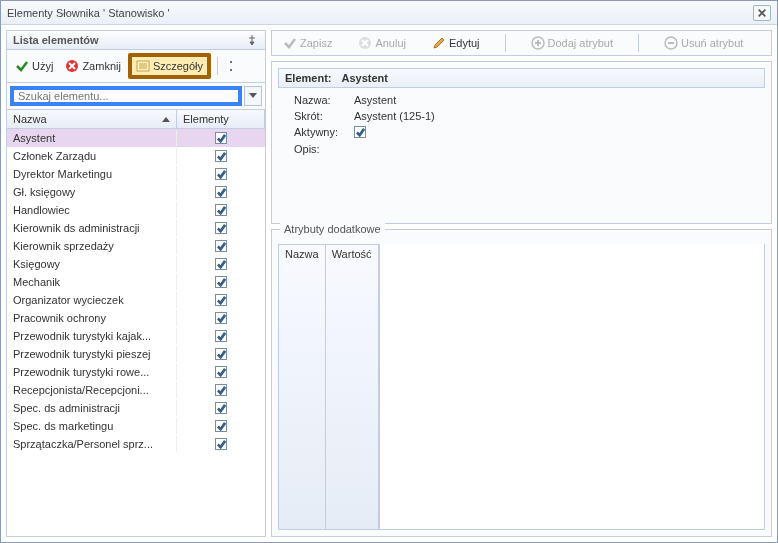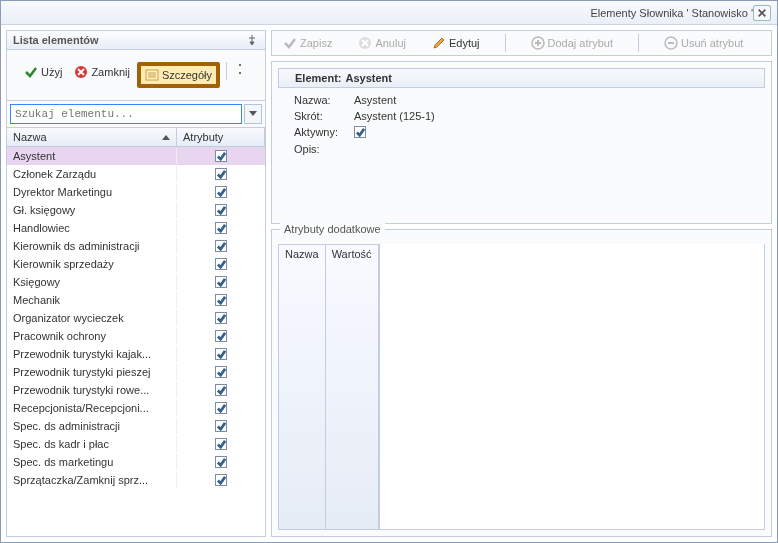--- a/index.html
+++ b/index.html
@@ -1,51 +1,51 @@
 <!DOCTYPE html>
 <html><head>
 <meta charset="utf-8">
 <style>
 * { box-sizing: border-box; margin: 0; padding: 0; }
 body { font-family: Tahoma, sans-serif; font-size: 11px; color: #333; background: #fff; width: 778px; height: 543px; overflow: hidden; }
 .window { width: 778px; height: 543px; border: 1px solid #8a9bb5; background: #fff; display: flex; flex-direction: column; }
 .titlebar { height: 24px; background: linear-gradient(#f8f9fb,#eaf0f8); border-bottom: 1px solid #ccd4e3; display: flex; align-items: center; padding: 0 6px; }
-.titlebar-text { flex: 1; font-size: 11px; color: #444; text-align: right; }
+.titlebar-text { flex: 1; font-size: 11px; color: #444; }
 .close-btn { width: 18px; height: 16px; border: 1px solid #9bb; background: #f6f8fa; display: flex; align-items: center; justify-content: center; cursor: pointer; border-radius: 2px; }
 .close-btn svg { width: 10px; height: 10px; stroke: #555; stroke-width: 2; }
 .content { flex: 1; display: flex; padding: 5px; gap: 5px; }
 .left-panel { width: 260px; display: flex; flex-direction: column; }
 .panel-header { height: 20px; background: linear-gradient(#fdfdfe,#e7edf6); border: 1px solid #c2cde0; display: flex; align-items: center; padding: 0 6px; font-weight: bold; color: #555; }
 .panel-header .pin { margin-left: auto; }
-.toolbar { border: 1px solid #c2cde0; border-top: none; padding: 12px; display: flex; align-items: flex-start; gap: 2px; background: #fafbfd; }
+.toolbar { border: 1px solid #c2cde0; border-top: none; padding: 3px; display: flex; align-items: center; gap: 2px; background: #fafbfd; }
 .tbtn { display: flex; align-items: center; gap: 3px; padding: 2px 4px; border: 1px solid transparent; cursor: pointer; border-radius: 2px; }
 .tbtn-selected { border: 4px solid #a16207; background: #ffecb3; }
 .icon { width: 14px; height: 14px; display: inline-flex; align-items: center; justify-content: center; }
 .icon svg { width: 14px; height: 14px; }
 .search-row { border: 1px solid #c2cde0; border-top: none; padding: 3px; display: flex; gap: 2px; background: #fafbfd; }
-.search-input { flex: 1; height: 20px; border: 1px solid #3b82f6; padding: 2px 4px; font-family: Liberation Mono, monospace; font-size: 11px; color: #999; }
+.search-input { flex: 1; height: 20px; border: 4px solid #3b82f6; padding: 2px 4px; font-family: Liberation Sans, sans-serif; font-size: 11px; color: #999; }
 .search-dd { width: 18px; height: 20px; border: 1px solid #b5c3d9; background: #f3f6fb; display: flex; align-items: center; justify-content: center; cursor: pointer; }
 .grid-header { display: flex; border: 1px solid #c2cde0; border-top: none; background: linear-gradient(#f8faff,#e6ecf6); }
 .gh-cell { padding: 3px 6px; font-weight: normal; color: #333; display: flex; align-items: center; border-right: 1px solid #c2cde0; }
 .gh-name { width: 170px; }
 .gh-active { flex: 1; }
 .sort-arrow { margin-left: auto; }
 .grid-body { border: 1px solid #c2cde0; border-top: none; flex: 1; overflow: hidden; background: #fff; }
 .row { display: flex; height: 18px; align-items: center; }
 .row.selected { background: #e8d6f0; }
 .cell { padding: 2px 6px; white-space: nowrap; overflow: hidden; text-overflow: ellipsis; }
 .cell-name { width: 170px; border-right: 1px solid #eee; }
 .cell-active { flex: 1; display: flex; justify-content: center; }
 .chk { width: 12px; height: 12px; border: 1px solid #7a8ca8; background: #fff; display: inline-flex; align-items: center; justify-content: center; }
 .chk svg { width: 9px; height: 9px; stroke: #34608a; stroke-width: 3; fill: none; }
 .right-panel { flex: 1; display: flex; flex-direction: column; gap: 5px; }
 .right-toolbar { height: 26px; border: 1px solid #c2cde0; background: #fafbfd; display: flex; align-items: center; padding: 0 6px; gap: 16px; }
 .vsep { width: 1px; height: 18px; background: #c2cde0; margin: 0 4px; }
 .form-panel { border: 1px solid #c2cde0; padding: 6px; background: #fafbfc; }
-.form-title-row { background: linear-gradient(#f7f9fd,#e9eff8); border: 1px solid #c2cde0; padding: 3px 16px; font-weight: bold; display: flex; gap: 4px; }
+.form-title-row { background: linear-gradient(#f7f9fd,#e9eff8); border: 1px solid #c2cde0; padding: 3px 6px; font-weight: bold; display: flex; gap: 10px; }
 .form-body { padding: 4px 4px 60px 4px; }
 .form-row { display: flex; padding: 2px 12px; }
 .flabel { width: 60px; }
 .fval { flex: 1; }
 .attr-group { flex: 1; border: 1px solid #c2cde0; position: relative; padding: 14px 6px 6px 6px; background: #fafbfc; display: flex; flex-direction: row; }
 .attr-group-label { position: absolute; top: -7px; left: 8px; background: #fafbfc; padding: 0 4px; color: #555; }
 .attr-table-header { display: flex; border: 1px solid #c2cde0; background: linear-gradient(#f8faff,#e6ecf6); }
 .ath-cell { flex: 1; padding: 3px 6px; border-right: 1px solid #c2cde0; }
 .ath-cell:last-child { border-right: none; }
 .attr-table-body { flex: 1; border: 1px solid #c2cde0; border-top: none; background: #fff; }
@@ -123,21 +123,21 @@
       </div>
 
       <div class="grid-header">
         <div class="gh-cell gh-name">
           <span>Nazwa</span>
           <span class="sort-arrow"><svg width="8" height="6" viewBox="0 0 8 6">
                 <path d="M4 0 L8 5 L0 5 Z" fill="#555"></path>
               </svg></span>
         </div>
         <div class="gh-cell gh-active">
-          <span>Atrybuty</span>
+          <span>Elementy</span>
         </div>
       </div>
 
       <div class="grid-body" id="grid-body">
           <div class="row selected">
             <div class="cell cell-name">Asystent</div>
             <div class="cell cell-active">
               <span class="chk">
                 <svg viewBox="0 0 10 10">
                   <path d="M1 5 L4 8 L9 1"></path>
@@ -289,41 +289,31 @@
             <div class="cell cell-name">Spec. ds administracji</div>
             <div class="cell cell-active">
               <span class="chk">
                 <svg viewBox="0 0 10 10">
                   <path d="M1 5 L4 8 L9 1"></path>
                 </svg>
               </span>
             </div>
           </div>
           <div class="row">
-            <div class="cell cell-name">Spec. ds kadr i płac</div>
-            <div class="cell cell-active">
-              <span class="chk">
-                <svg viewBox="0 0 10 10">
-                  <path d="M1 5 L4 8 L9 1"></path>
-                </svg>
-              </span>
-            </div>
-          </div>
-          <div class="row">
             <div class="cell cell-name">Spec. ds marketingu</div>
             <div class="cell cell-active">
               <span class="chk">
                 <svg viewBox="0 0 10 10">
                   <path d="M1 5 L4 8 L9 1"></path>
                 </svg>
               </span>
             </div>
           </div>
           <div class="row">
-            <div class="cell cell-name">Sprzątaczka/Zamknij sprz...</div>
+            <div class="cell cell-name">Sprzątaczka/Personel sprz...</div>
             <div class="cell cell-active">
               <span class="chk">
                 <svg viewBox="0 0 10 10">
                   <path d="M1 5 L4 8 L9 1"></path>
                 </svg>
               </span>
             </div>
           </div>
         </div>
     </div>

